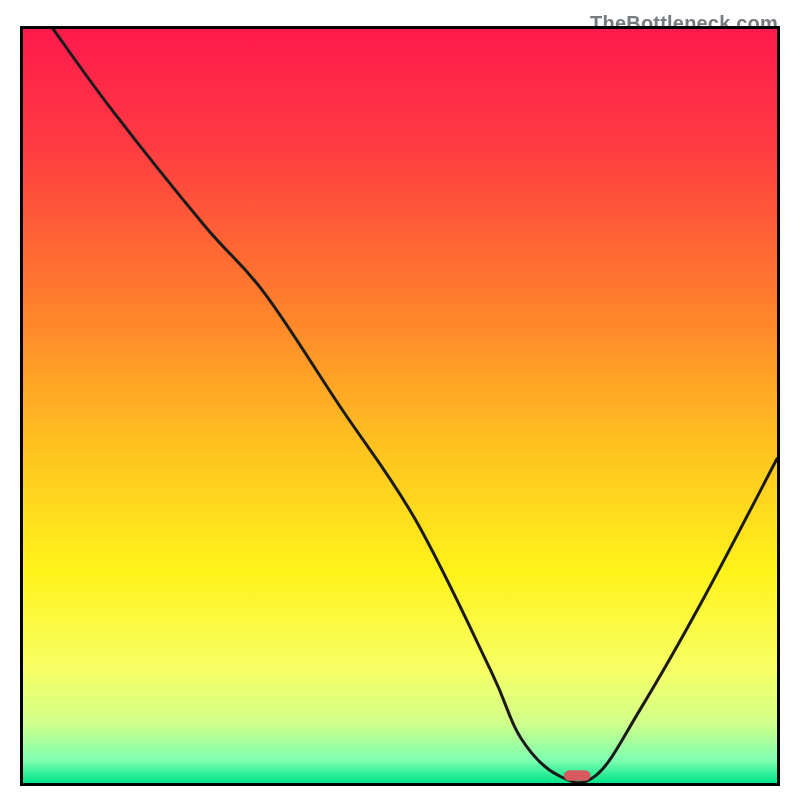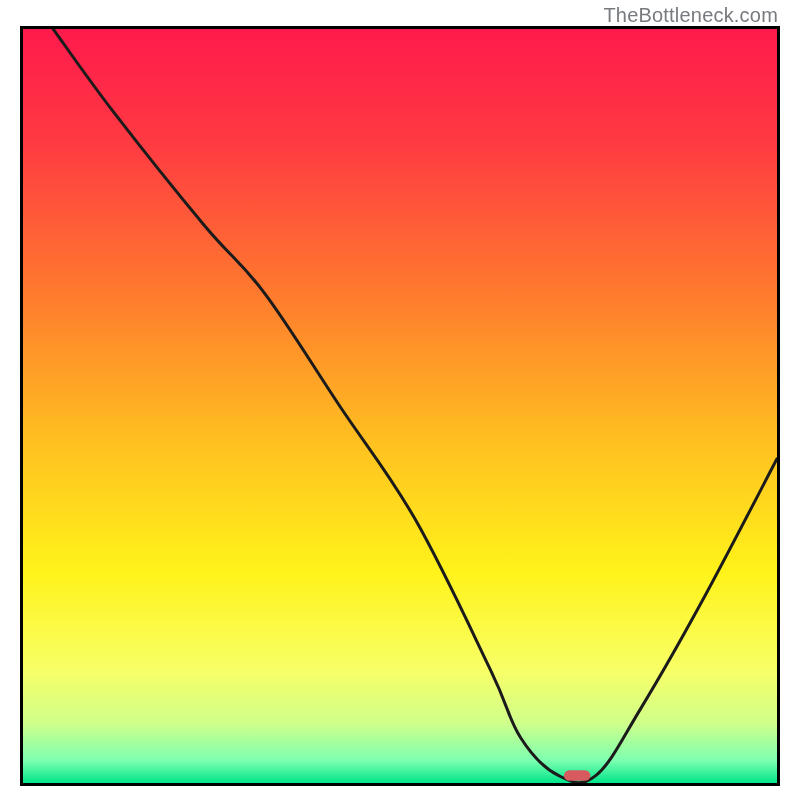--- a/index.html
+++ b/index.html
@@ -20,25 +20,25 @@
     border: 3px solid #000000;
     box-sizing: border-box;
     overflow: hidden;
   }
   .plot-area {
     position: absolute;
     inset: 0;
   }
   .watermark {
     position: absolute;
-    top: 4px;
+    top: 12px;
     right: 22px;
     font-size: 20px;
     color: #777b7f;
-    font-weight: 400;
+    font-weight: 700;
     letter-spacing: 0.2px;
   }
   svg {
     display: block;
   }
   .curve {
     fill: none;
     stroke: #1b1b1b;
     stroke-width: 3;
     stroke-linejoin: round;

